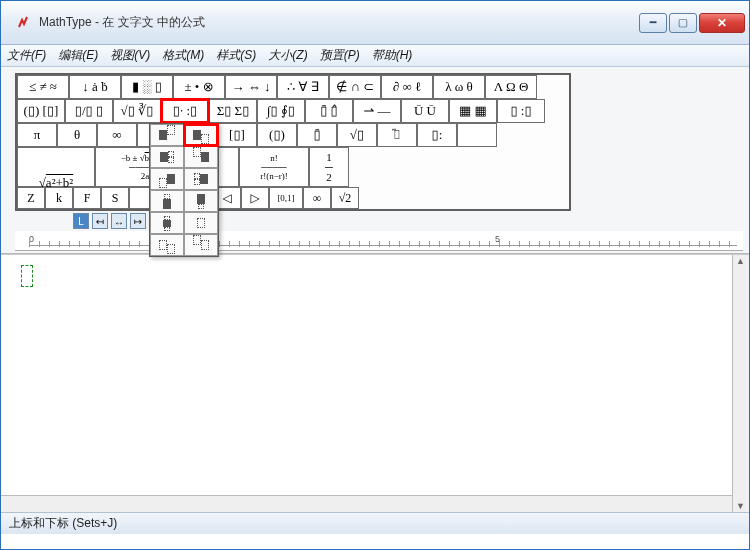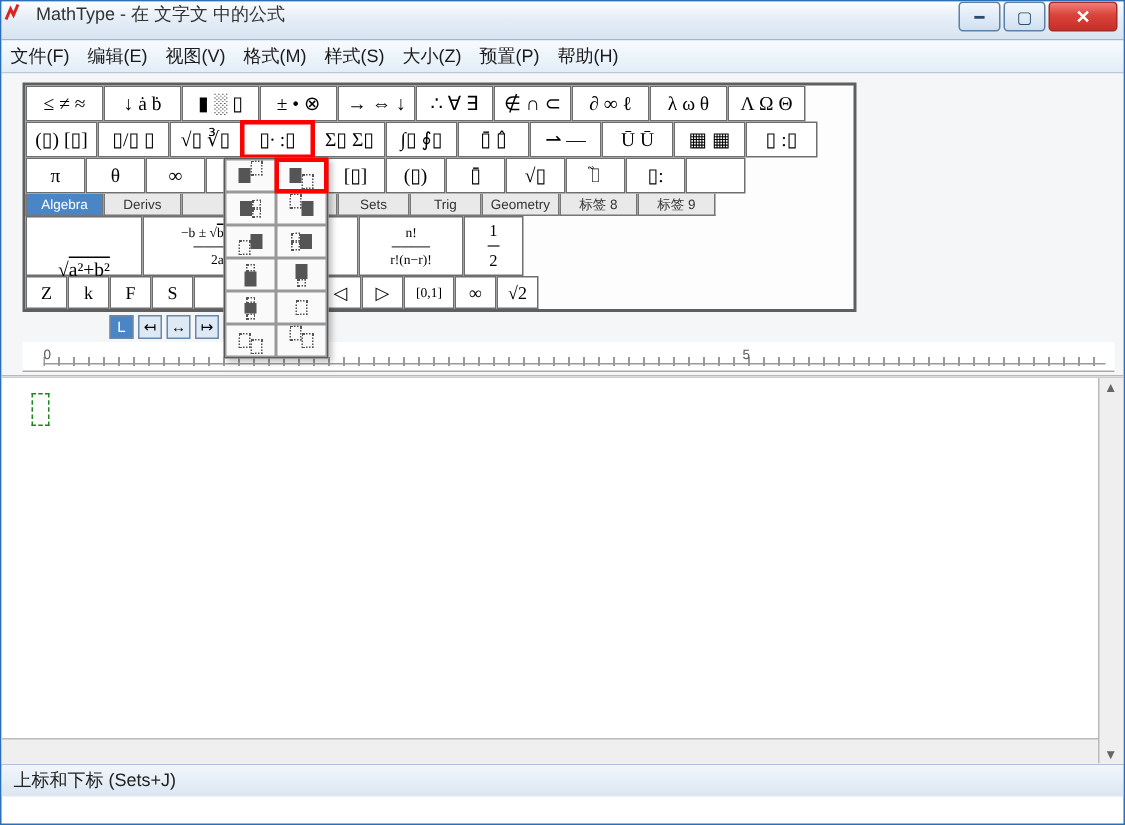--- a/index.html
+++ b/index.html
@@ -1,24 +1,24 @@
 <!DOCTYPE html>
 <html><head>
 <meta charset="utf-8">
 <style>
   * { box-sizing: border-box; margin: 0; padding: 0; }
   body { font-family: "Microsoft YaHei", SimSun, Arial, sans-serif; font-size: 12px; background: #fff; width:750px; height:550px; overflow:hidden; border:1px solid #2a6fb7; }
-  .titlebar { height: 26px; background: linear-gradient(#fdfefe,#e6eef7 45%,#d7e4f2); border-bottom:1px solid #9db6d6; display:flex; align-items:flex-start; padding:0 4px 0 1px; }
+  .titlebar { height: 44px; background: linear-gradient(#fdfefe,#e6eef7 45%,#d7e4f2); border-bottom:1px solid #9db6d6; display:flex; align-items:center; padding:0 4px 0 16px; }
   .titlebar .logo { width:16px; height:16px; margin-right:6px; }
   .titlebar .title { color:#333; font-size:12px; flex:1; }
   .win-btns { display:flex; gap:0; }
   .win-btn { width:30px; height:20px; border:1px solid #5b7fa6; border-radius:3px; margin-left:2px; display:flex; align-items:center; justify-content:center; font-family:Arial; font-size:11px; background:linear-gradient(#f3f7fc,#cfe0f2); color:#2a4d6e; }
   .win-btn.min, .win-btn.max { width:28px; }
   .win-btn.close { width:46px; background:linear-gradient(#f17f77,#d9433a 45%,#c62f28); color:#fff; border-color:#a32d26; font-weight:bold; font-size:12px;}
-  .menubar { height:22px; background:linear-gradient(#f7fbff,#e3edf7); border-bottom:1px solid #b7c8dc; display:flex; align-items:center; padding:0 6px; gap:12px; color:#1a1a1a;}
+  .menubar { height:22px; background:linear-gradient(#f7fbff,#e3edf7); border-bottom:1px solid #b7c8dc; display:flex; align-items:center; padding:0 6px; gap:12px; color:#1a1a1a;font-style:italic;}
   .menubar span { cursor:default; }
   .toolbar-area { background:#f4f6f8; padding:6px 6px 2px 14px; border-bottom:1px solid #b8b8b8;}
   .palette { border:2px solid #5f5f5f; background:#fdfdfd; width:556px; }
   .prow { display:flex; }
   .cell { border:1px solid #6e6e6e; height:24px; display:flex; align-items:center; justify-content:center; font-family:"Cambria Math","Times New Roman",serif; font-size:13px; background:#fff; position:relative; }
   .cell.c40{width:40px;} .cell.c48{width:48px;} .cell.c52{width:52px;}
   .hl-red { outline:3px solid #f00; outline-offset:-2px; z-index:2;}
   .tabstrip { display:flex; height:15px; }
   .tab { border:1px solid #777; border-top:none; font-size:9px; display:flex; align-items:center; justify-content:center; background:#e9e9e9; font-family:Verdana,Arial; color:#333;}
   .tab.active{ background:#4a86c5; color:#fff; }
@@ -192,31 +192,20 @@
             <span class="box-glyph"></span>
             <span class="box-glyph sub"></span>
           </div>
         <div class="fcell">
             <span class="box-glyph sup"></span>
             <span class="box-glyph"></span>
           </div>
       </div>
     </div>
 
-    <div class="tabstrip">
-      <div class="tab g active">Algebra</div>
-      <div class="tab g">Derivs</div>
-      <div class="tab g"></div>
-      <div class="tab g">Matrices</div>
-      <div class="tab g2">Sets</div>
-      <div class="tab g2">Trig</div>
-      <div class="tab g">Geometry</div>
-      <div class="tab g">标签 8</div>
-      <div class="tab g">标签 9</div>
-    </div>
 
     <div class="bigrow">
       <div class="bigcell" style="width:78px">
           <span style="font-size:13px;margin-top:32px;">√<span style="text-decoration:overline;">a²+b²</span></span>
         </div>
       <div class="bigcell" style="width:100px">
           <span style="font-size:9px;text-align:center;line-height:9px;">−b ± √<span style="text-decoration:overline;">b²−4ac</span><br>─────<br>2a</span>
         </div>
       <div class="bigcell" style="width:44px"></div>
       <div class="bigcell" style="width:70px">

